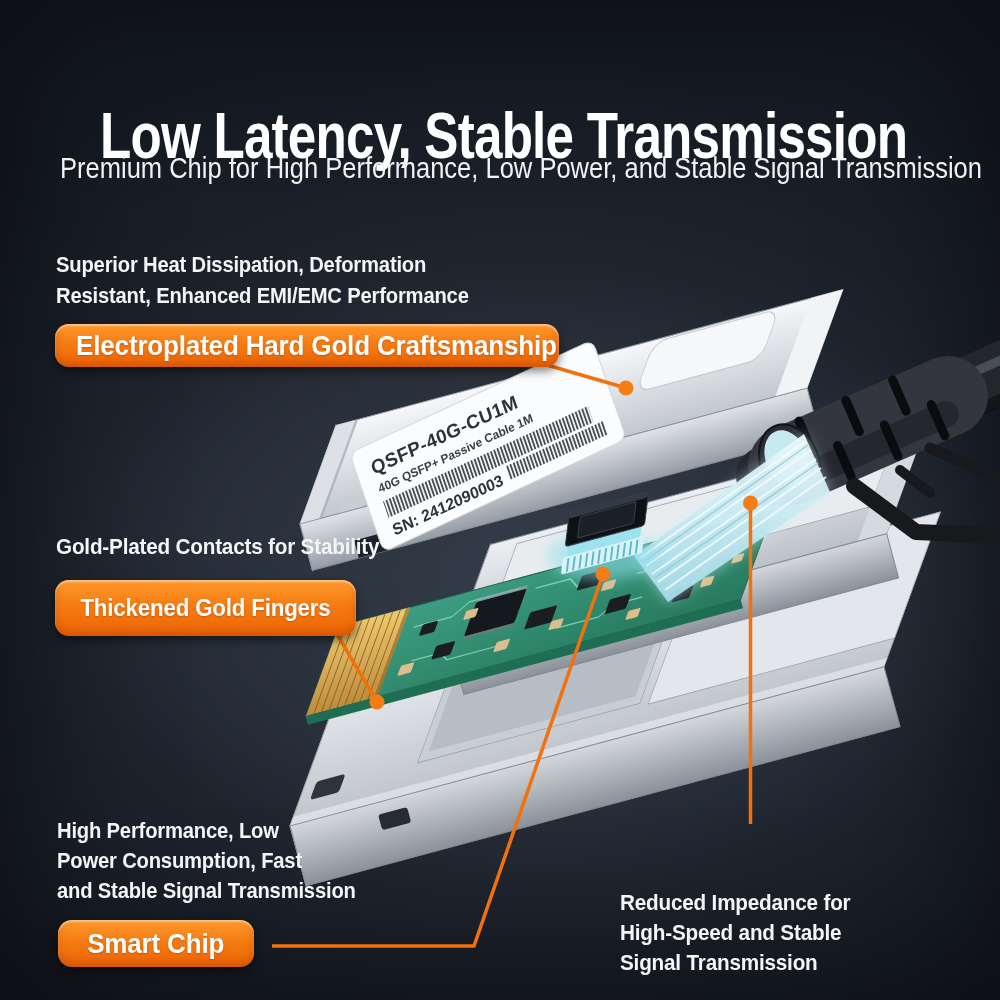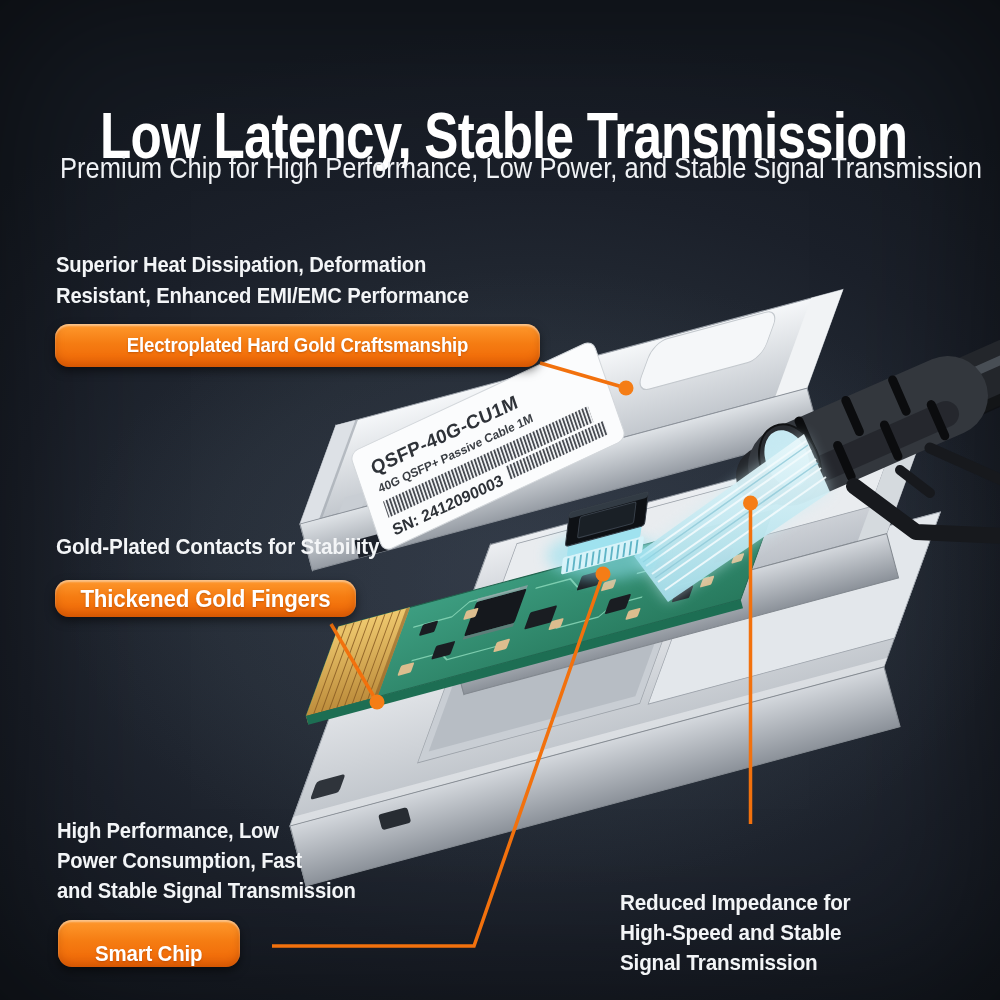--- a/index.html
+++ b/index.html
@@ -32,23 +32,23 @@
   .badge{
     position:absolute;display:flex;align-items:center;justify-content:center;
     border-radius:14px;color:#fff;font-weight:700;
     background:linear-gradient(180deg,#ff9a2e 0%,#f57c12 45%,#ef6505 100%);
     box-shadow:0 4px 10px rgba(0,0,0,.5),
                inset 0 2px 2px rgba(255,255,255,.45),
                inset 0 -4px 8px rgba(150,55,0,.35);
   }
   .badge span{transform:scaleX(.93);transform-origin:50% 50%;white-space:nowrap;
               text-shadow:0 1px 2px rgba(130,50,0,.4);letter-spacing:-.2px;}
-  .badge-electroplated{left:55px;top:324px;width:485px;height:43px;font-size:20px;}
-  .badge-fingers{left:55px;top:580px;width:301px;height:37px;font-size:24px;}
-  .badge-chip{left:58px;top:920px;width:182px;height:47px;font-size:22px;align-items:flex-end;}
+  .badge-electroplated{left:55px;top:324px;width:485px;height:43px;font-size:28px;padding-left:19px;}
+  .badge-fingers{left:55px;top:580px;width:301px;height:56px;font-size:24px;}
+  .badge-chip{left:58px;top:920px;width:196px;height:47px;font-size:28px;}
   .badge-copper{left:618px;top:824px;width:271px;height:43px;font-size:24px;}
 </style>
 </head>
 <body>
 
 <div class="stage">
 
   <svg class="layer" viewBox="0 0 1000 1000" aria-hidden="true">
     <defs>
       <linearGradient id="gShellTop" x1="0" y1="0" x2="0" y2="1">

